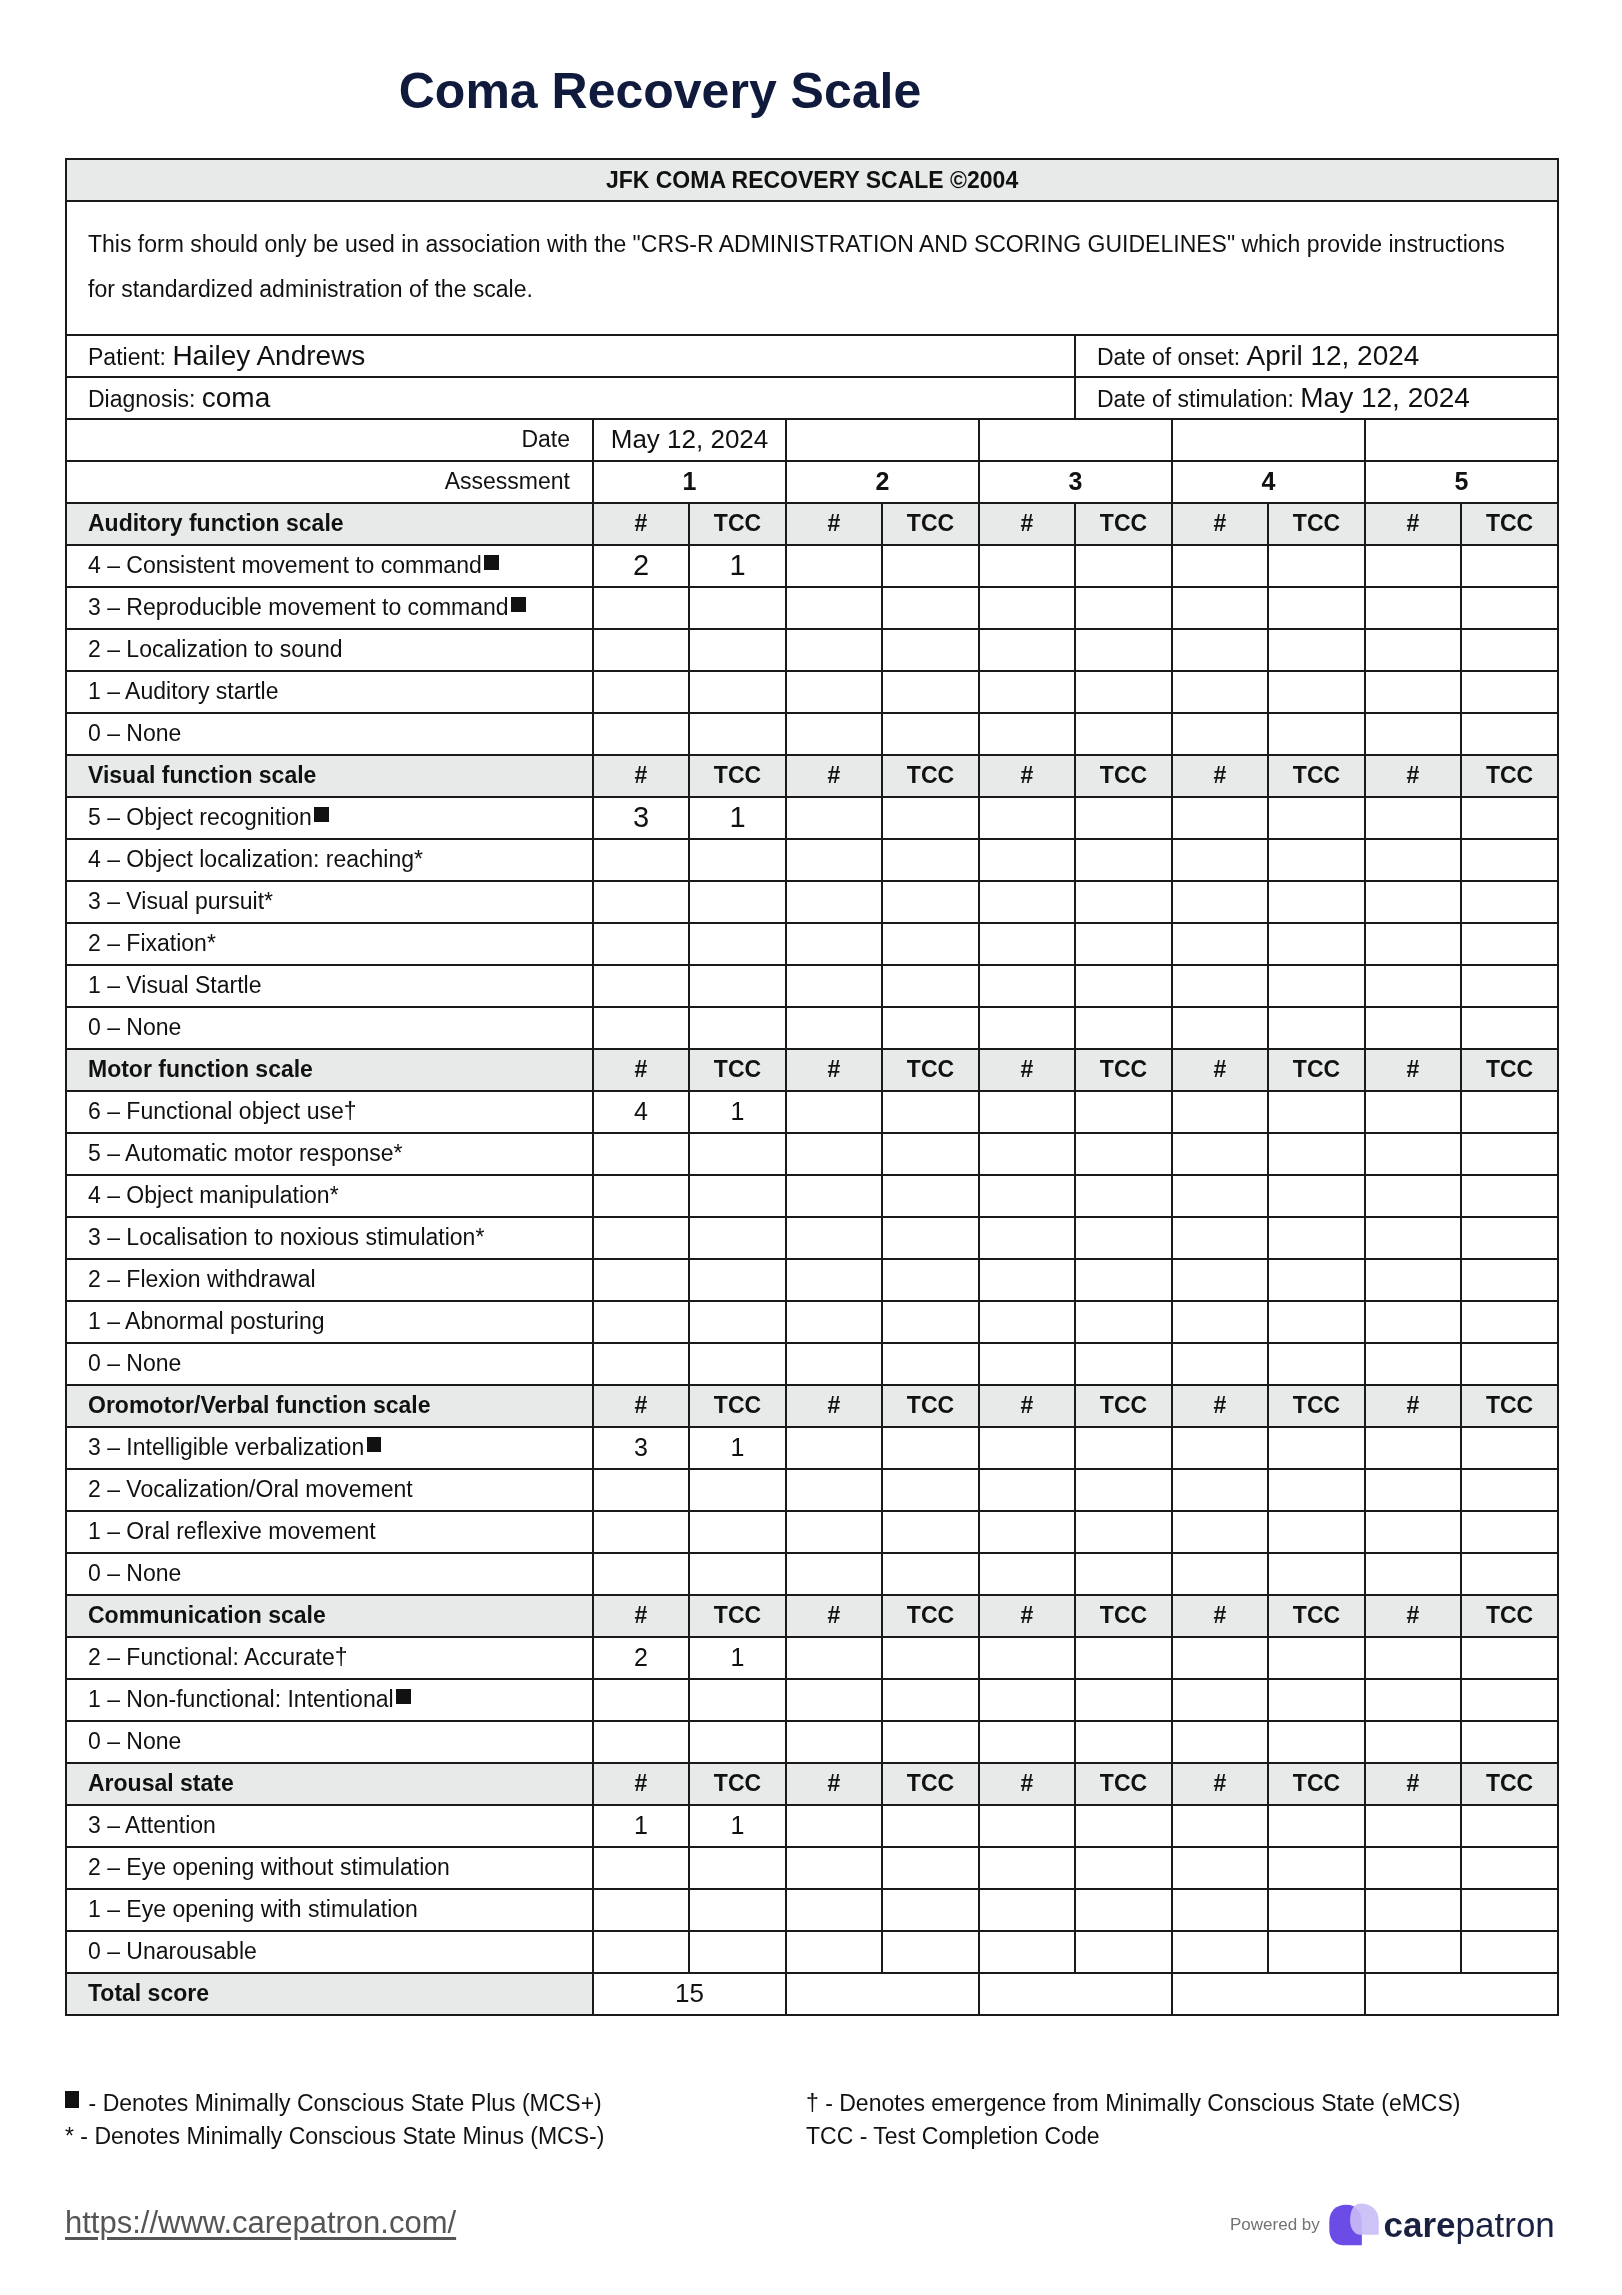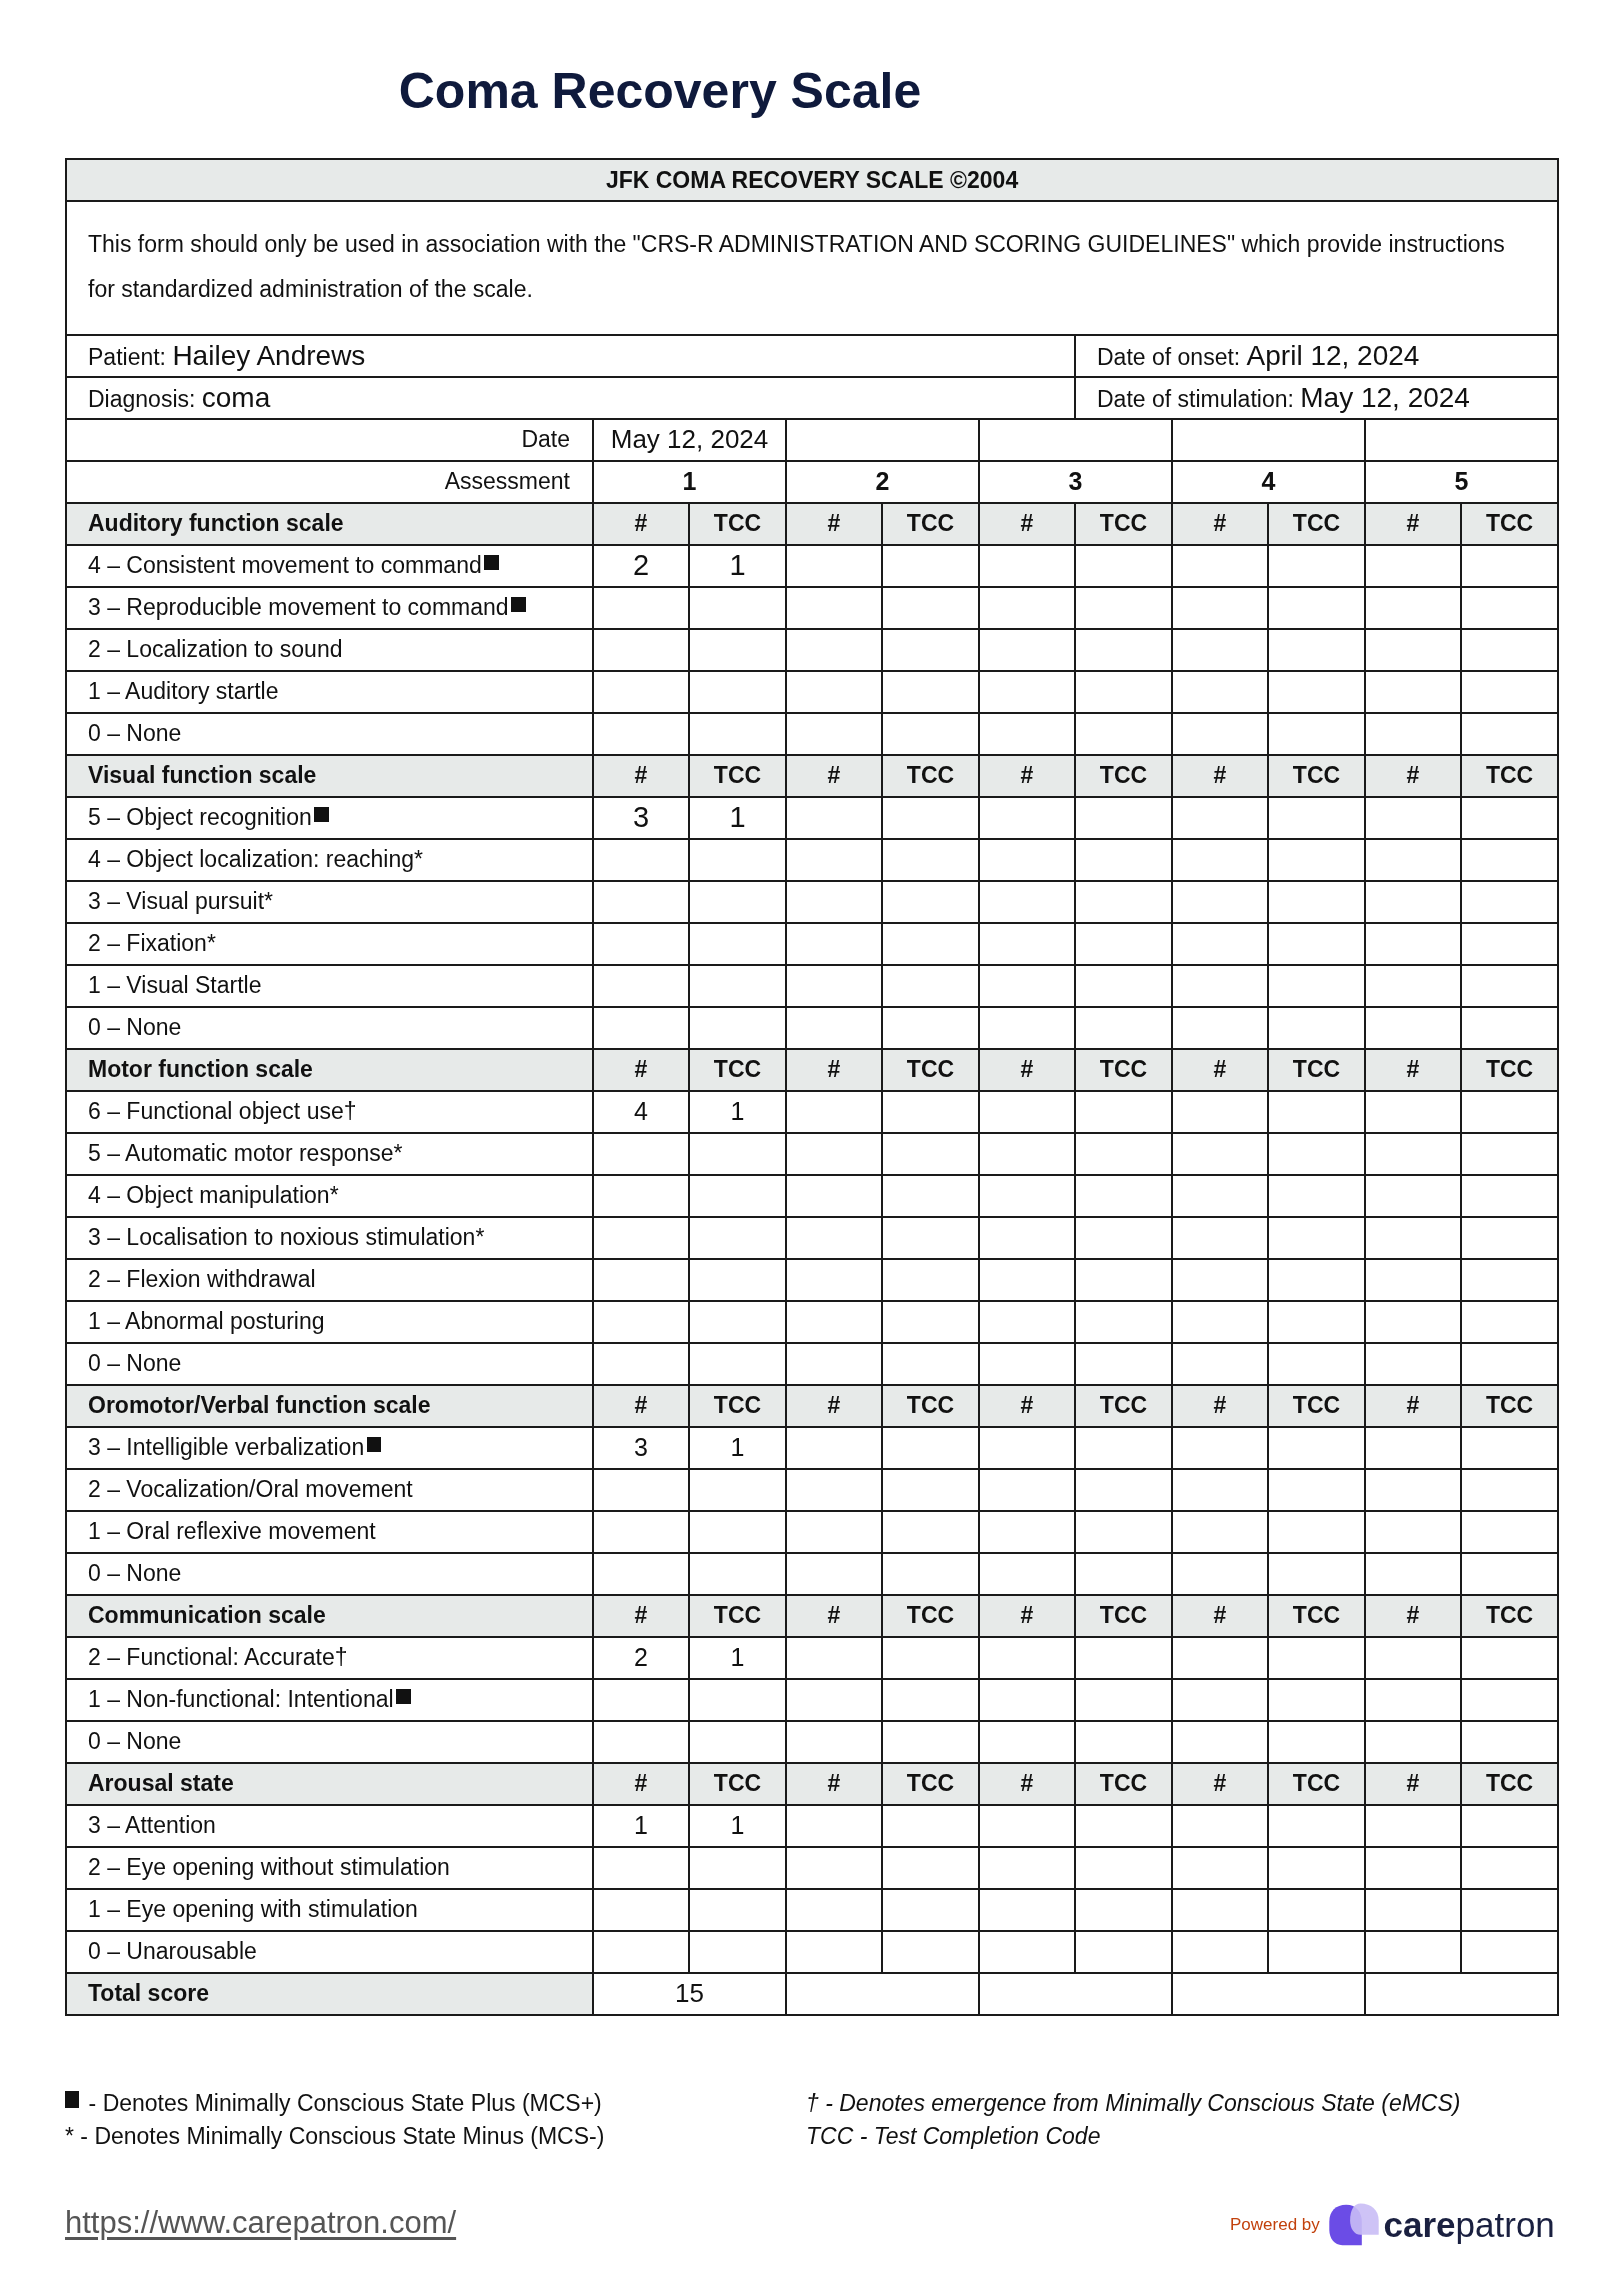--- a/index.html
+++ b/index.html
@@ -32,28 +32,28 @@
   .item td.val { text-align: center; font-size: 29px; }
   .item td.val.sm { font-size: 25px; }
   .total td.lbl { background: #e7eae9; font-weight: bold; padding-left: 21px; }
   .total td.center { font-size: 26px; }
   .sq {
     display: inline-block; width: 14.4px; height: 15.7px; background: #111;
     margin-left: 2.6px; vertical-align: 10%;
   }
   .legend { position: absolute; top: 2087px; font-size: 23px; line-height: 33px; }
   .legend.l { left: 65px; }
-  .legend.r { left: 806px; font-style: italic; }
+  .legend.r { left: 806px; }
   .legend .sq { margin-left: 0; margin-right: 9.2px; width: 14.4px; height: 16.4px; }
   .url {
     position: absolute; top: 2205px; left: 65px; font-size: 31px; color: #555555;
     text-decoration: underline; text-underline-offset: 3.9px;
   }
   .brand { position: absolute; top: 2195px; left: 1230px; height: 59px; display: flex; align-items: center; }
-  .brand .pow { font-size: 17px; color: #c2410c; margin-right: 7.9px; }
+  .brand .pow { font-size: 17px; color: #737373; margin-right: 7.9px; }
   .brand .word { font-size: 35px; color: #1a2040; margin-left: 3.9px; }
   .brand .word b { font-weight: bold; }
 </style>
 </head>
 <body>
 
 <div class="title">Coma Recovery Scale</div>
 
 <table class="crs">
   <colgroup>

